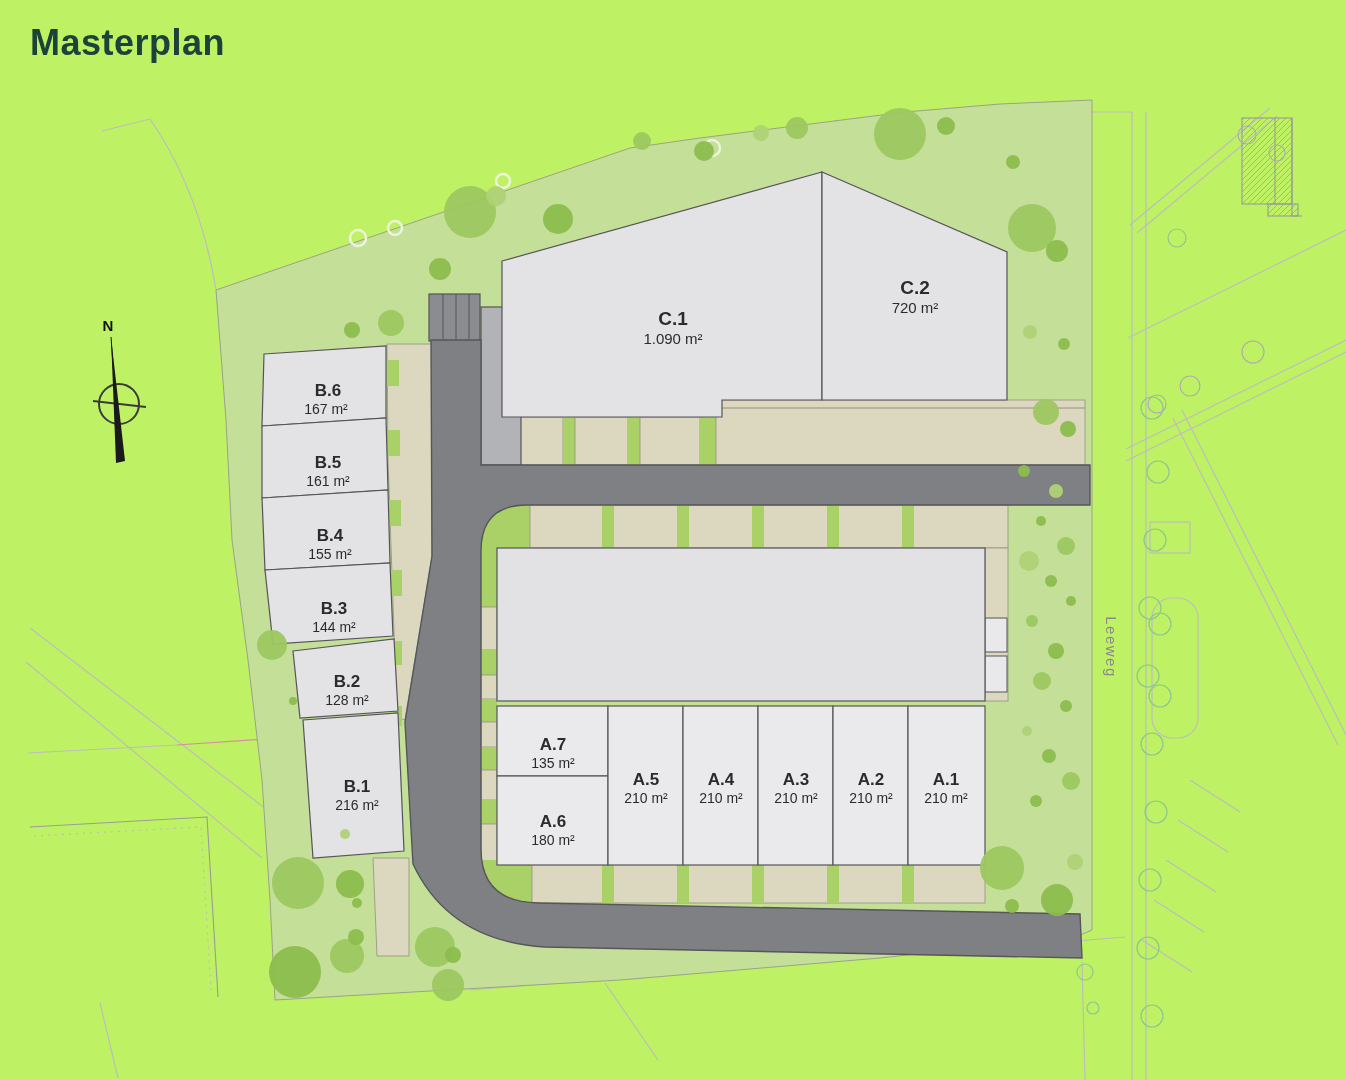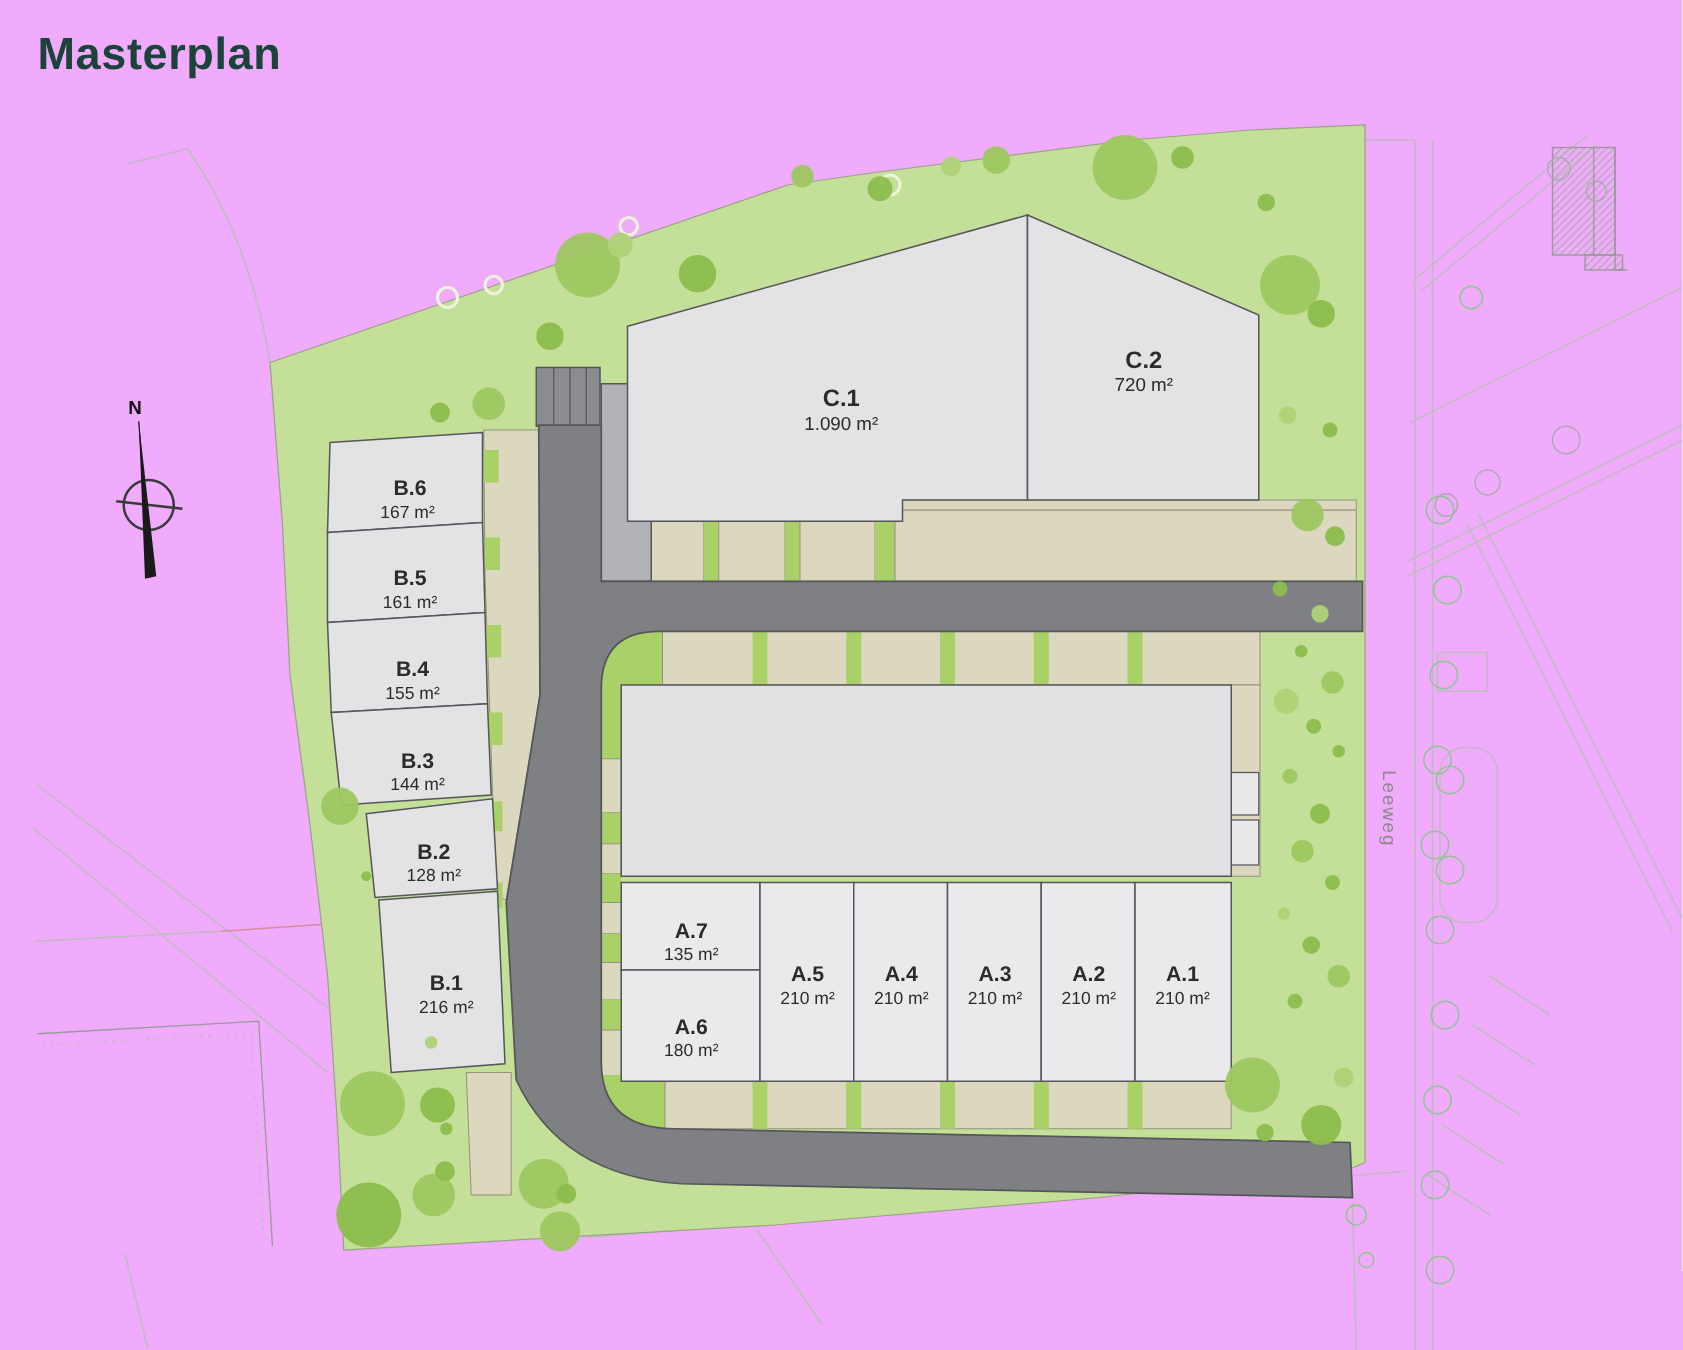--- a/index.html
+++ b/index.html
@@ -1,16 +1,16 @@
 <!DOCTYPE html>
 <html><head>
 <meta charset="utf-8">
 <style>
   html,body{margin:0;padding:0;background:#fff;}
-  .canvas{position:relative;width:1346px;height:1080px;background:#f0abfc;overflow:hidden;
+  .canvas{position:relative;width:1346px;height:1080px;background:#bef264;overflow:hidden;
           font-family:"Liberation Sans", sans-serif;}
   .page-title{position:absolute;left:30px;top:22px;margin:0;font-size:36px;font-weight:700;
               color:#1C4339;letter-spacing:.5px;}
   svg{position:absolute;left:0;top:0;}
   svg text{font-family:"Liberation Sans", sans-serif;fill:#2b2b2b;}
   .pid{font-weight:700;font-size:17px;text-anchor:middle;}
   .pid-lg{font-weight:700;font-size:19px;text-anchor:middle;}
   .parea{font-size:14px;text-anchor:middle;}
   .parea-lg{font-size:15px;text-anchor:middle;}
   .plot{fill:#E3E3E5;stroke:#55555A;stroke-width:1.2;}

